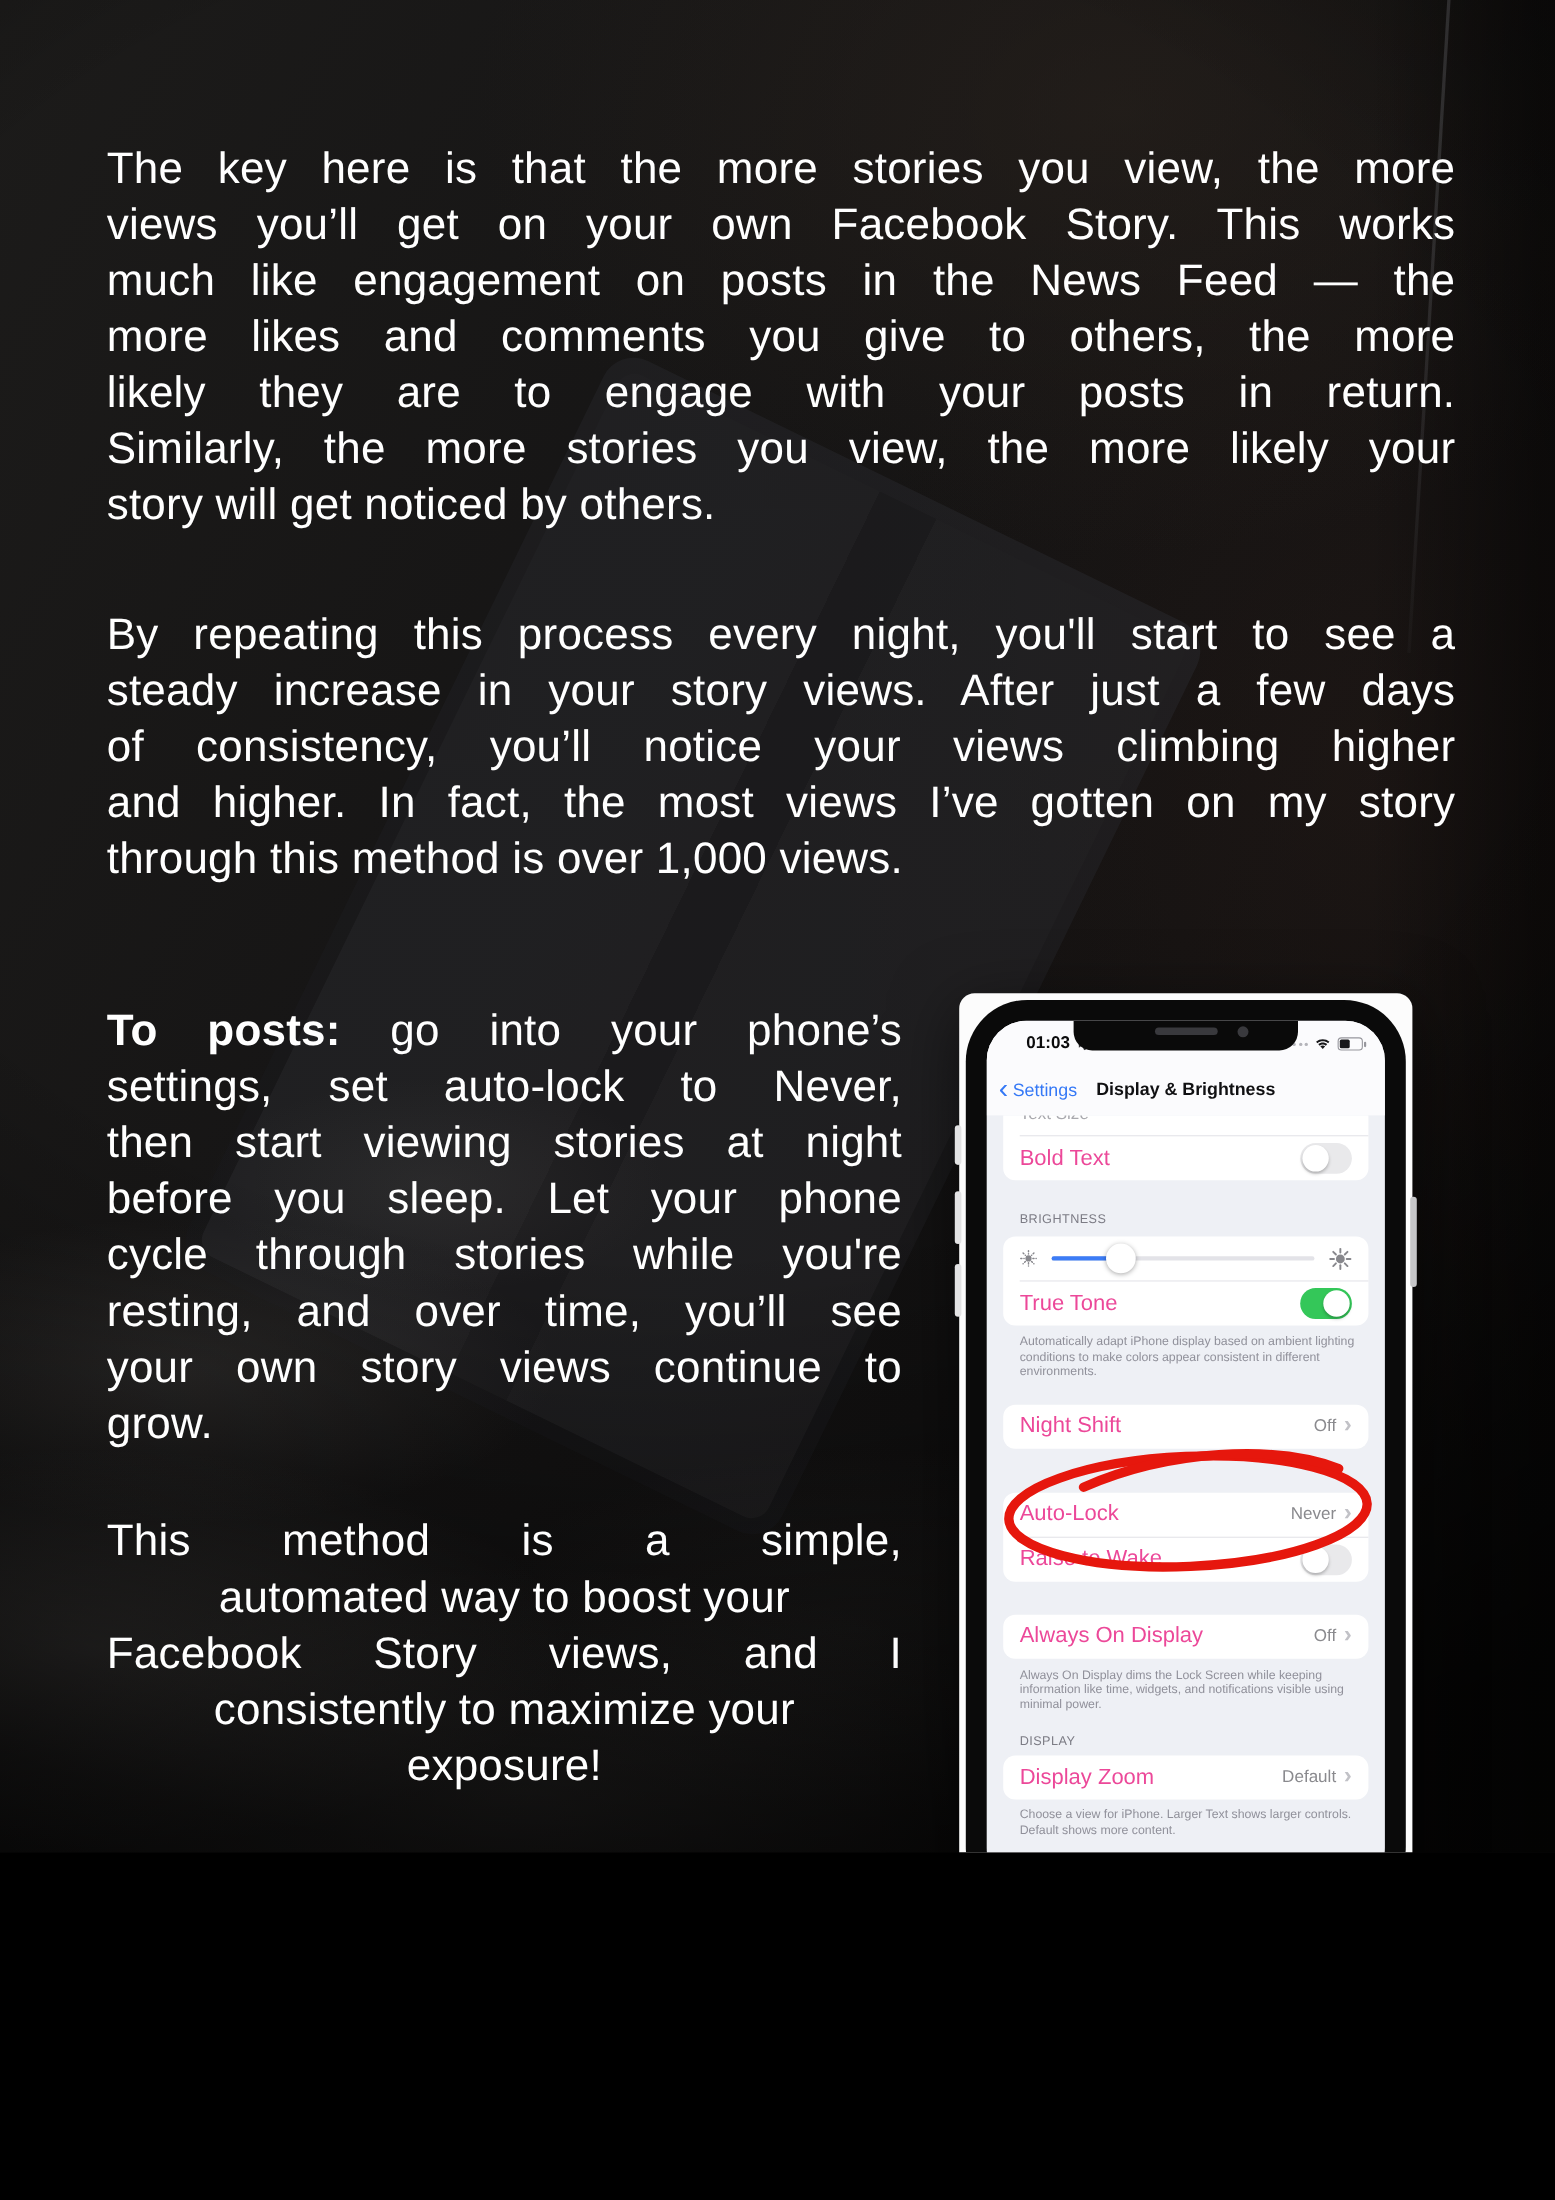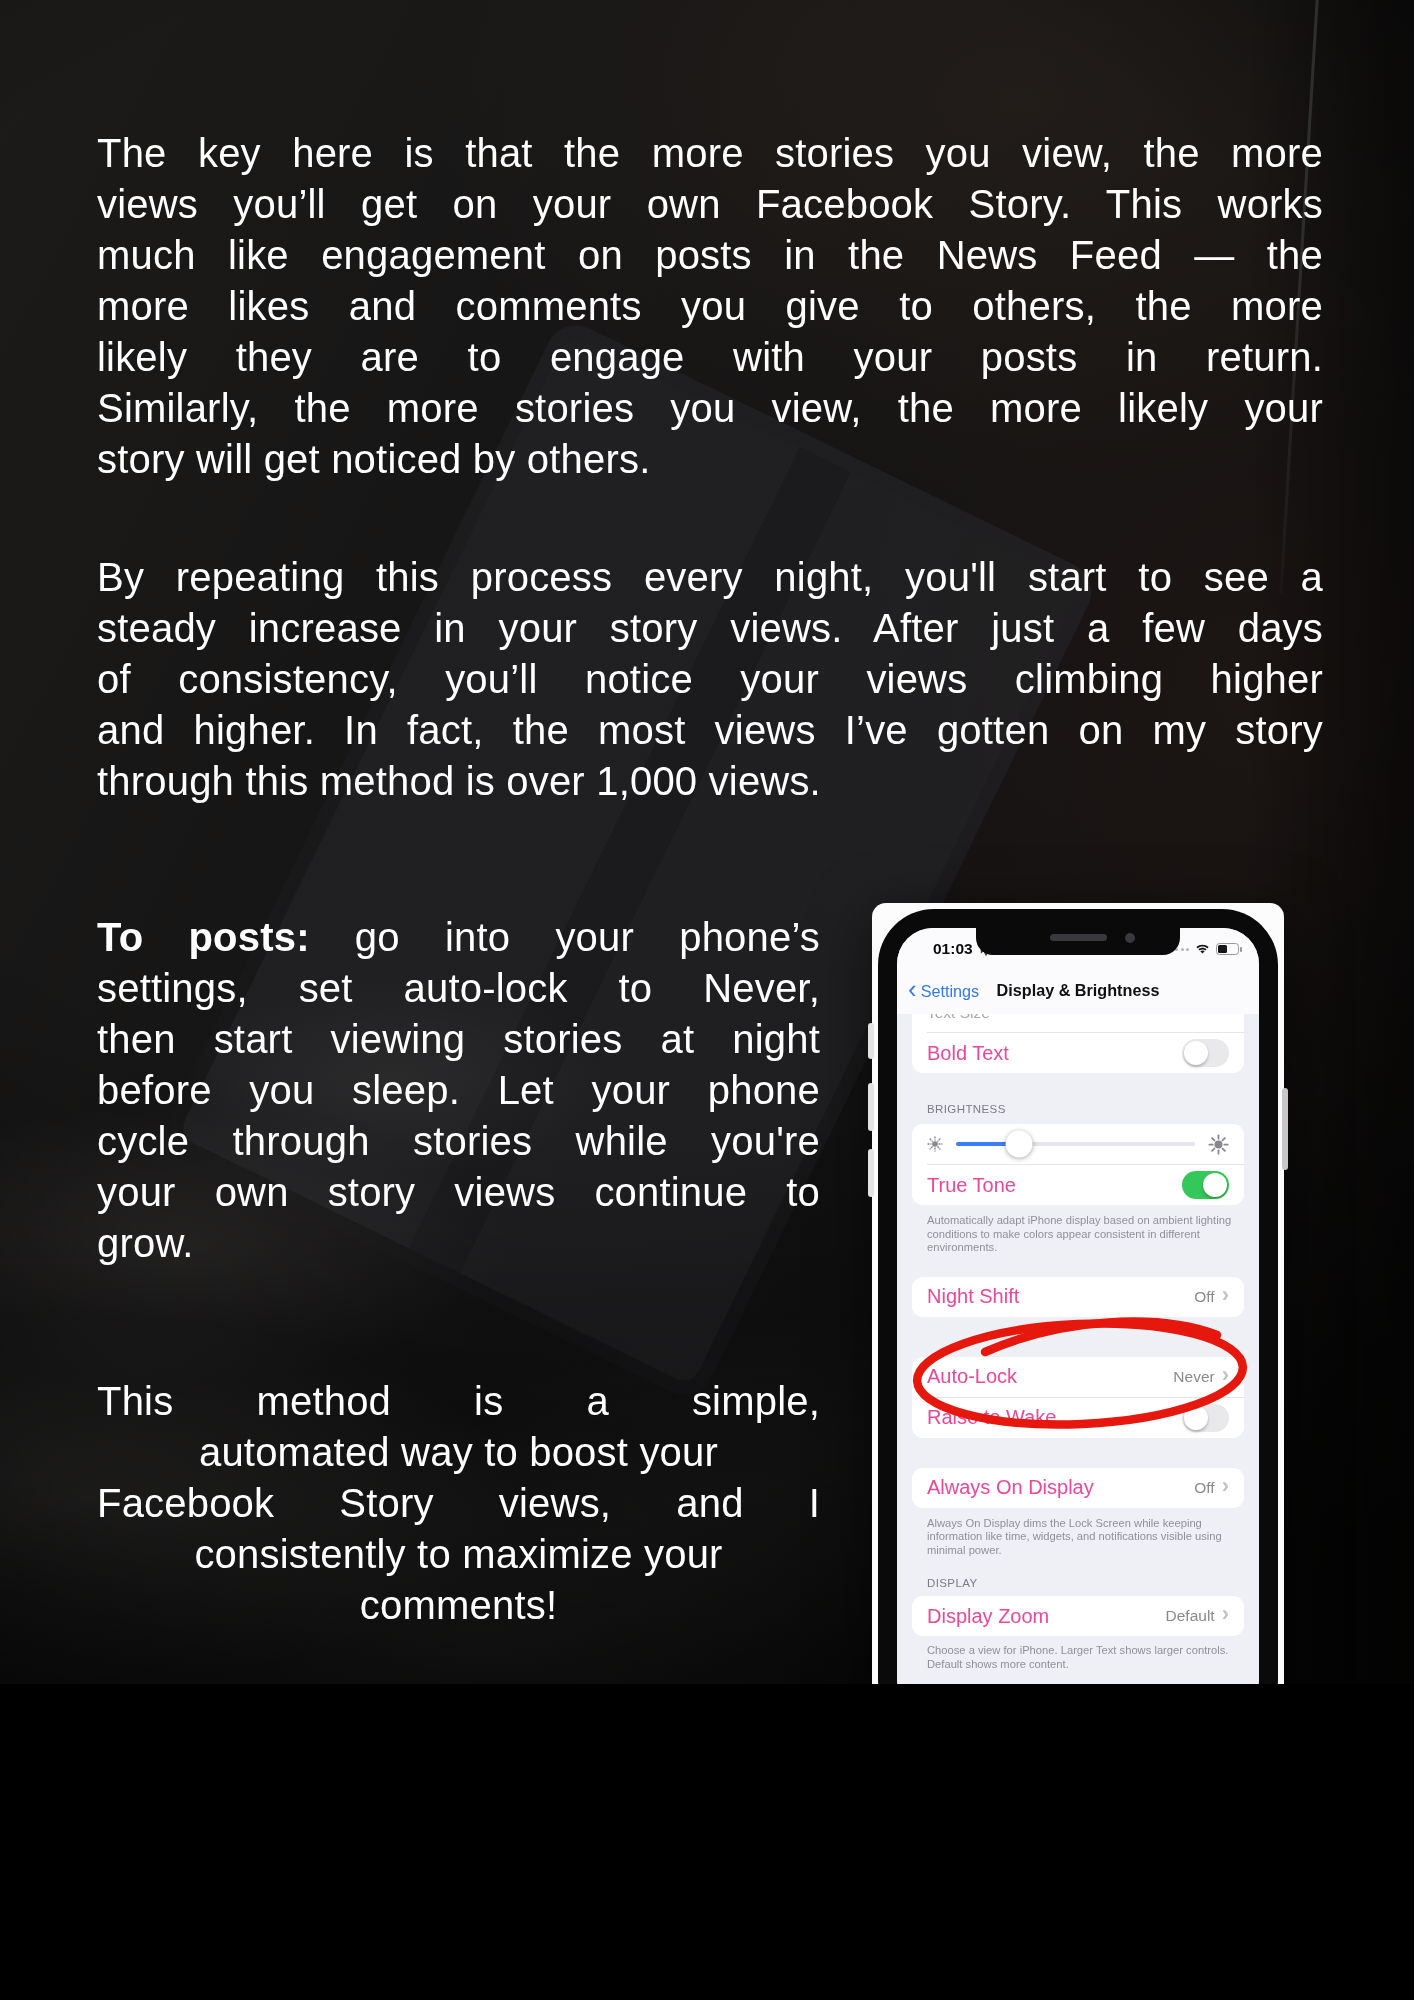--- a/index.html
+++ b/index.html
@@ -135,31 +135,32 @@
       <div class="tline t-left">through this method is over 1,000 views.</div>
     </div>
 
   <div class="para recap">
     <div class="tline t-just"><span class="lead">To posts:</span><span> go into your phone’s</span></div>
     <div>
         <div class="tline t-just">settings, set auto-lock to Never,</div>
         <div class="tline t-just">then start viewing stories at night</div>
         <div class="tline t-just">before you sleep. Let your phone</div>
         <div class="tline t-just">cycle through stories while you're</div>
+        <div class="tline t-just">resting, and over time, you’ll see</div>
         <div class="tline t-just">your own story views continue to</div>
         <div class="tline t-left">grow.</div>
       </div>
   </div>
 
   <div class="para method">
       <div class="tline t-just">This method is a simple,</div>
       <div class="tline t-right">automated way to boost your</div>
       <div class="tline t-just">Facebook Story views, and I</div>
       <div class="tline t-right">consistently to maximize your</div>
-      <div class="tline t-right">comments!</div>
+      <div class="tline t-right">exposure!</div>
     </div>
 
   <div class="phone">
     <div class="side-btn btn-mute"></div>
     <div class="side-btn btn-volup"></div>
     <div class="side-btn btn-voldn"></div>
     <div class="side-btn btn-power"></div>
 
     <div class="bezel">
       <div class="screen">

